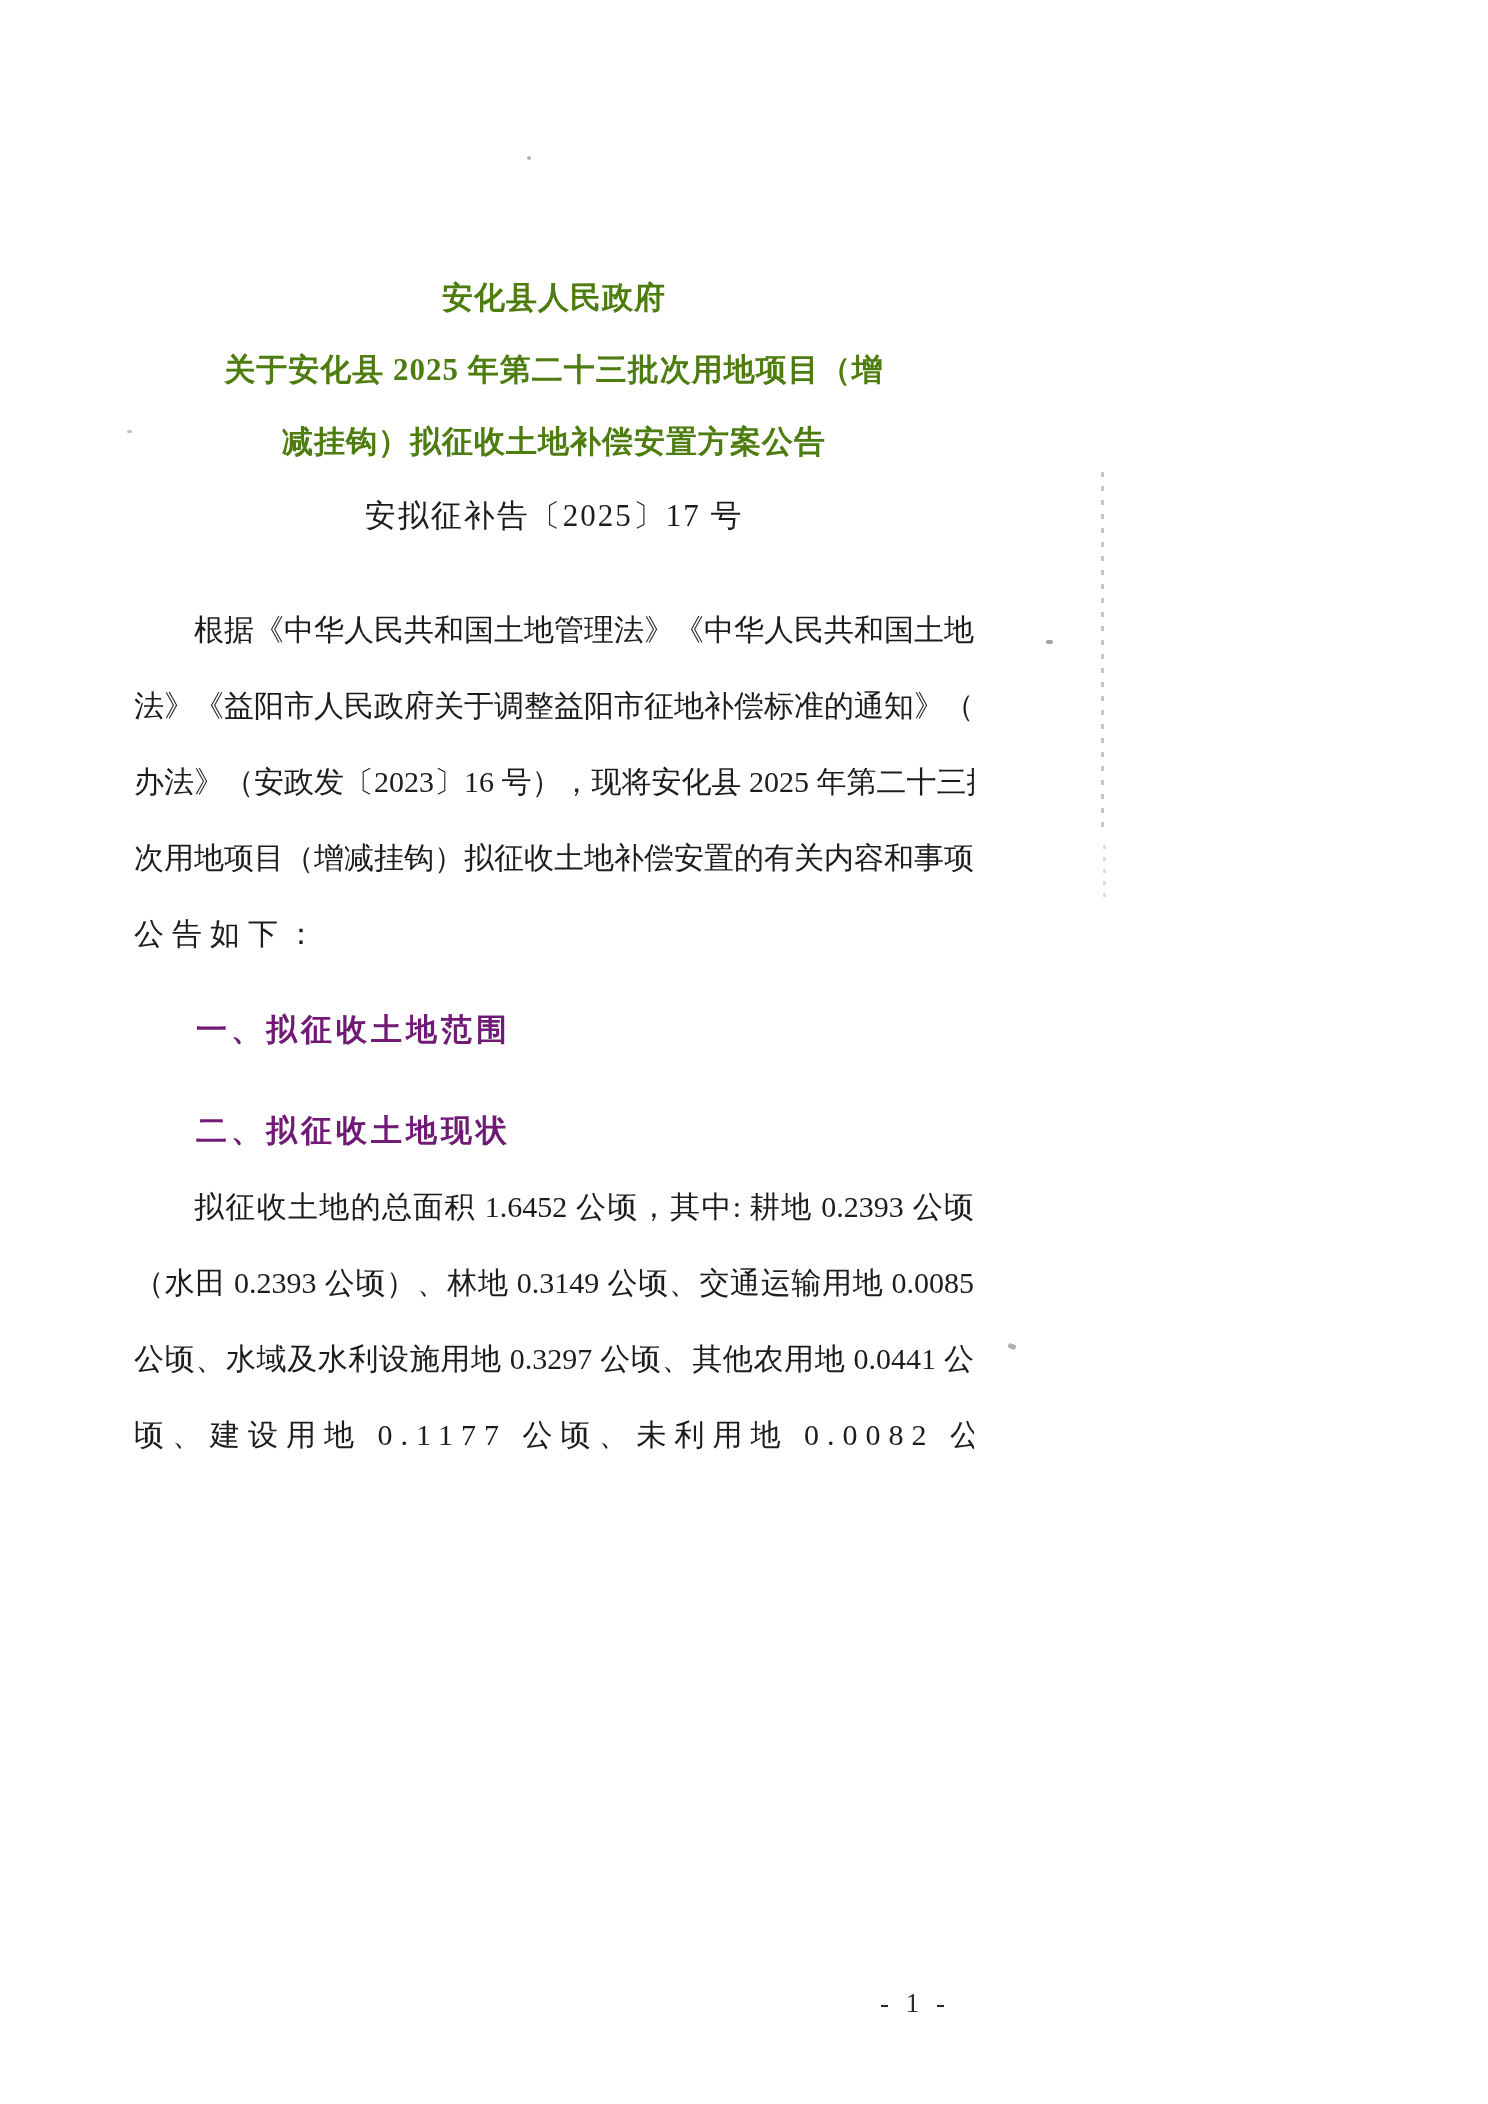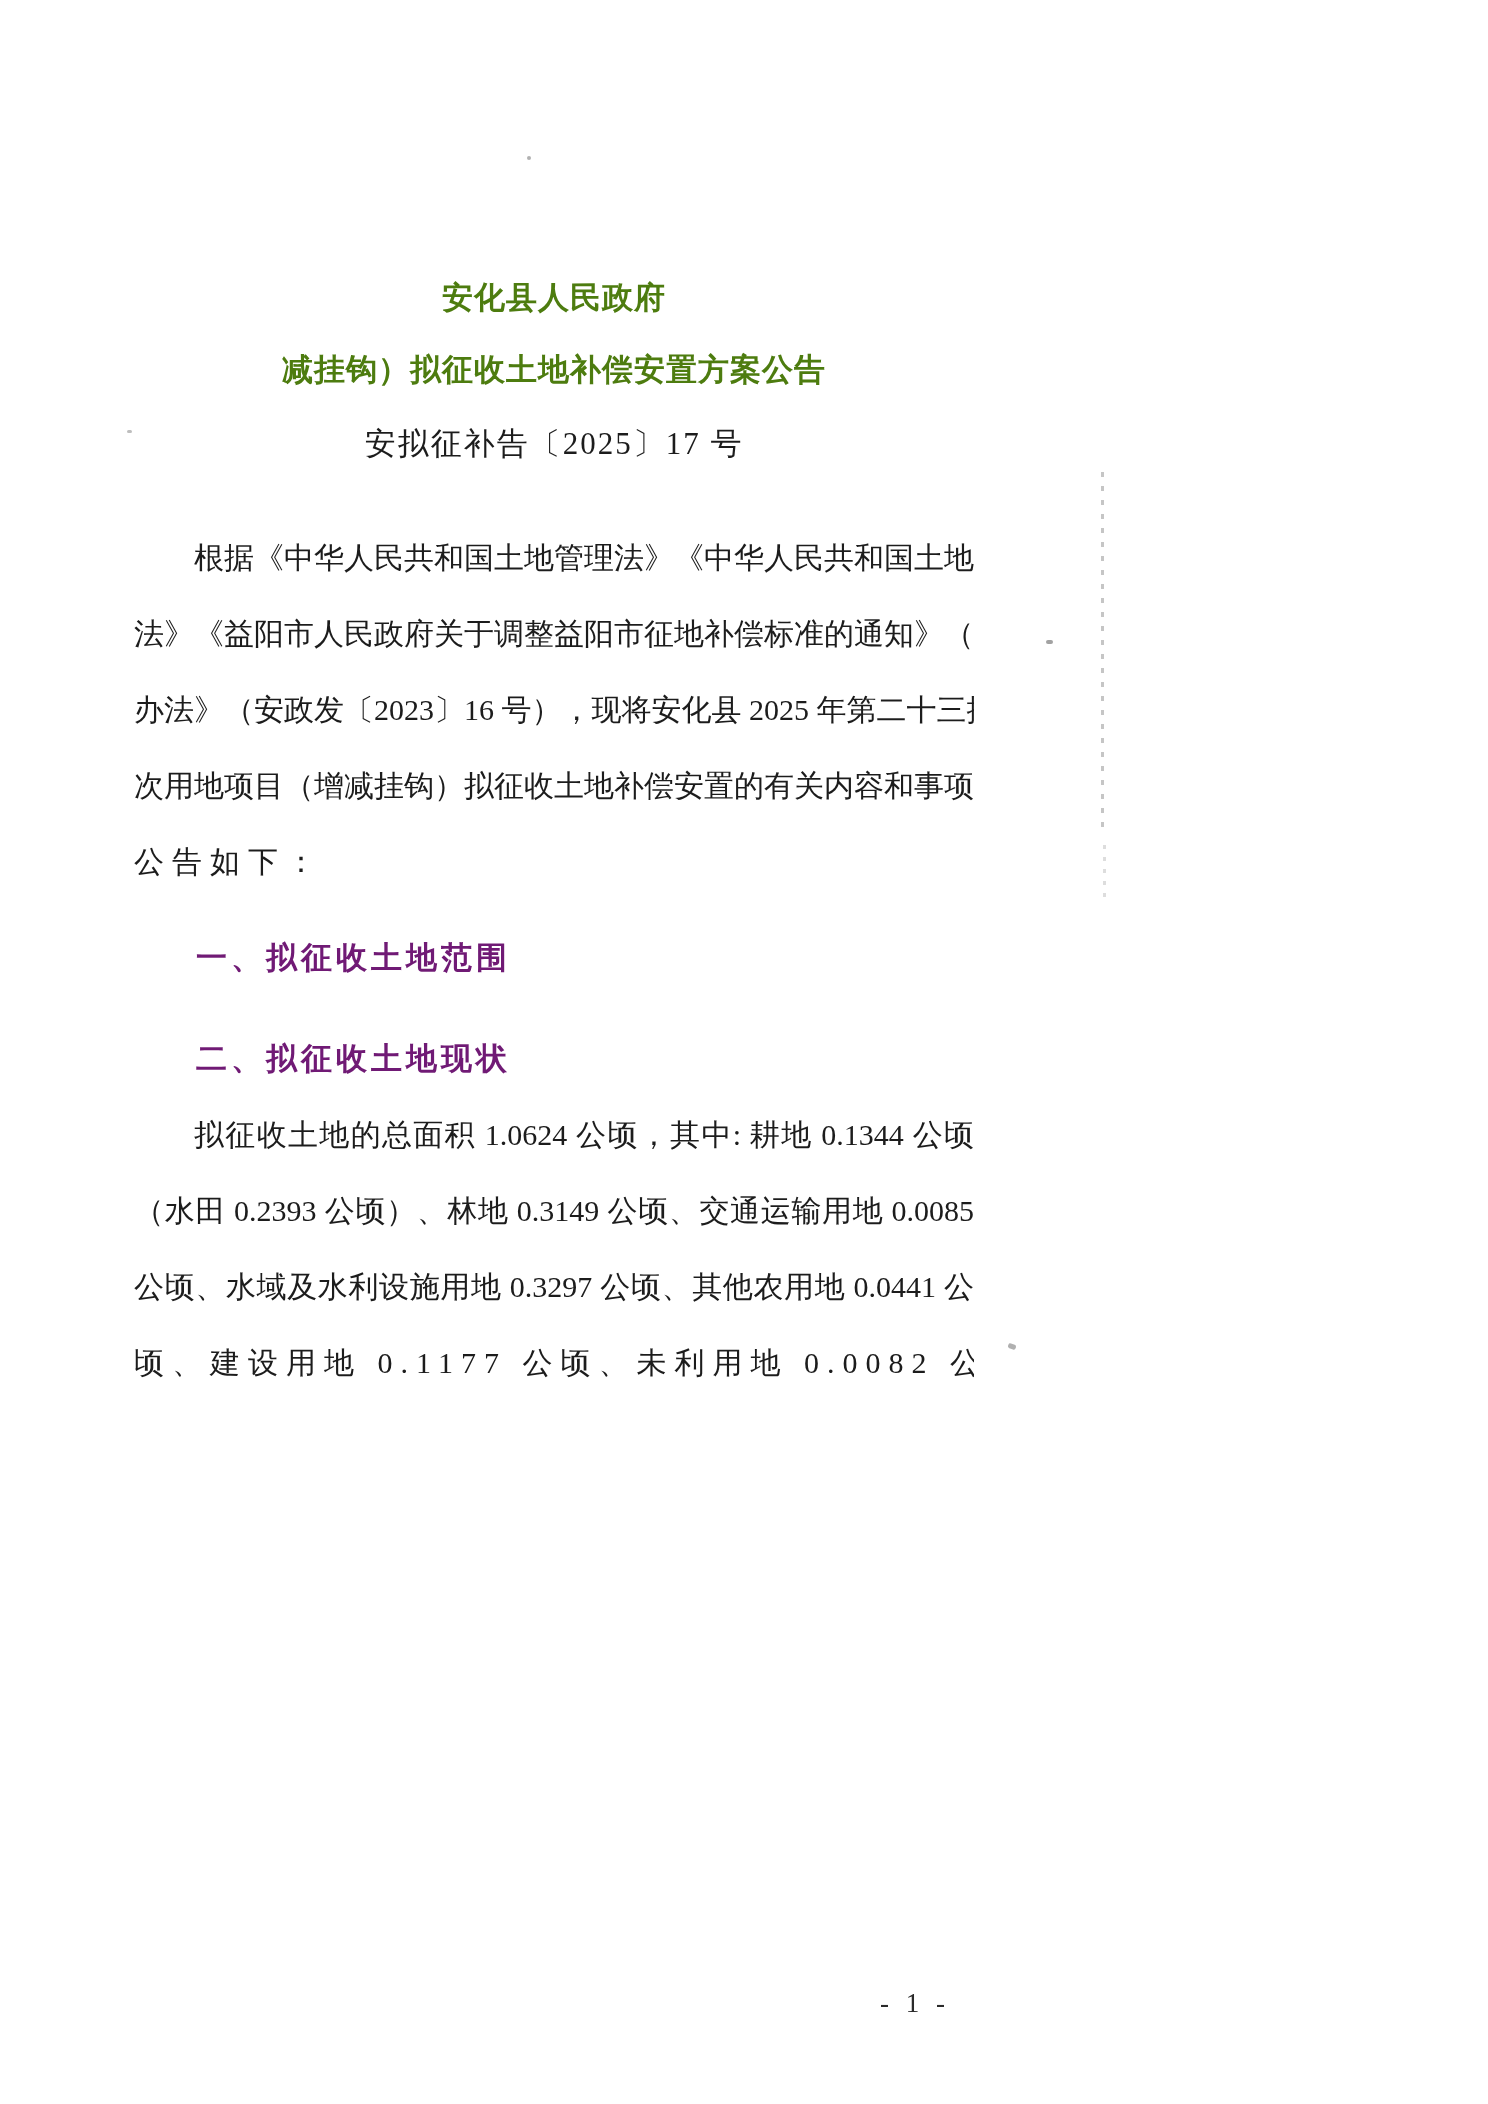--- a/index.html
+++ b/index.html
@@ -109,40 +109,41 @@
 </style>
 </head>
 <body>
 
 <div class="page">
 
   <div class="content">
 
     <div class="title-block">
       <div>安化县人民政府</div>
+      <div>关于安化县 2025 年第二十三批次用地项目（增</div>
       <div>减挂钩）拟征收土地补偿安置方案公告</div>
     </div>
 
     <div class="doc-number">安拟征补告〔2025〕17 号</div>
 
     <div class="para intro">
         <div class="line">根据《中华人民共和国土地管理法》《中华人民共和国土地</div>
         <div class="line">法》《益阳市人民政府关于调整益阳市征地补偿标准的通知》（益</div>
         <div class="line">办法》（安政发〔2023〕16 号），现将安化县 2025 年第二十三批</div>
         <div class="line">次用地项目（增减挂钩）拟征收土地补偿安置的有关内容和事项</div>
         <div class="line">公告如下：</div>
       </div>
 
     <div class="section-heading h1-gap">一、拟征收土地范围</div>
 
 
     <div class="section-heading h2-gap">二、拟征收土地现状</div>
 
     <div class="para">
-        <div class="line">拟征收土地的总面积 1.0624 公顷，其中: 耕地 0.1344 公顷</div>
+        <div class="line">拟征收土地的总面积 1.6452 公顷，其中: 耕地 0.2393 公顷</div>
         <div class="line">（水田 0.2393 公顷）、林地 0.3149 公顷、交通运输用地 0.0085</div>
         <div class="line">公顷、水域及水利设施用地 0.3297 公顷、其他农用地 0.0441 公</div>
         <div class="line">顷、建设用地 0.1177 公顷、未利用地 0.0082 公顷。</div>
       </div>
 
   </div>
 
   <div class="page-number">- 1 -</div>
 
   <div class="artifact art-vline"></div>

